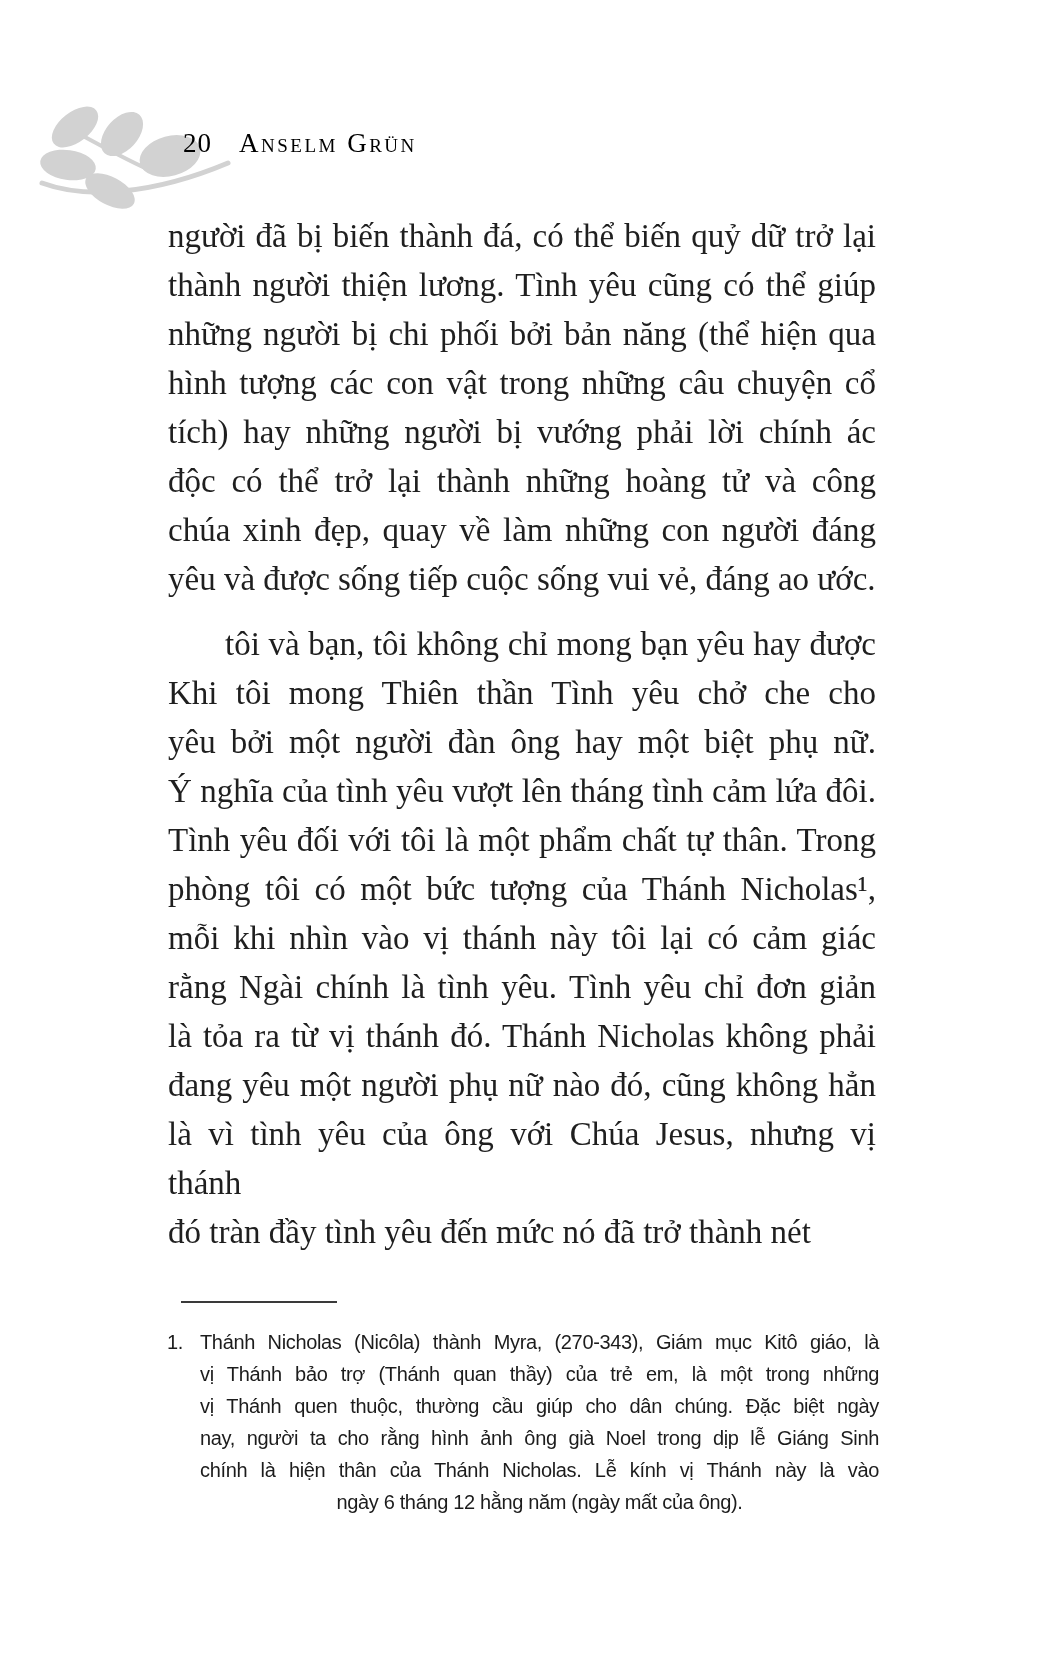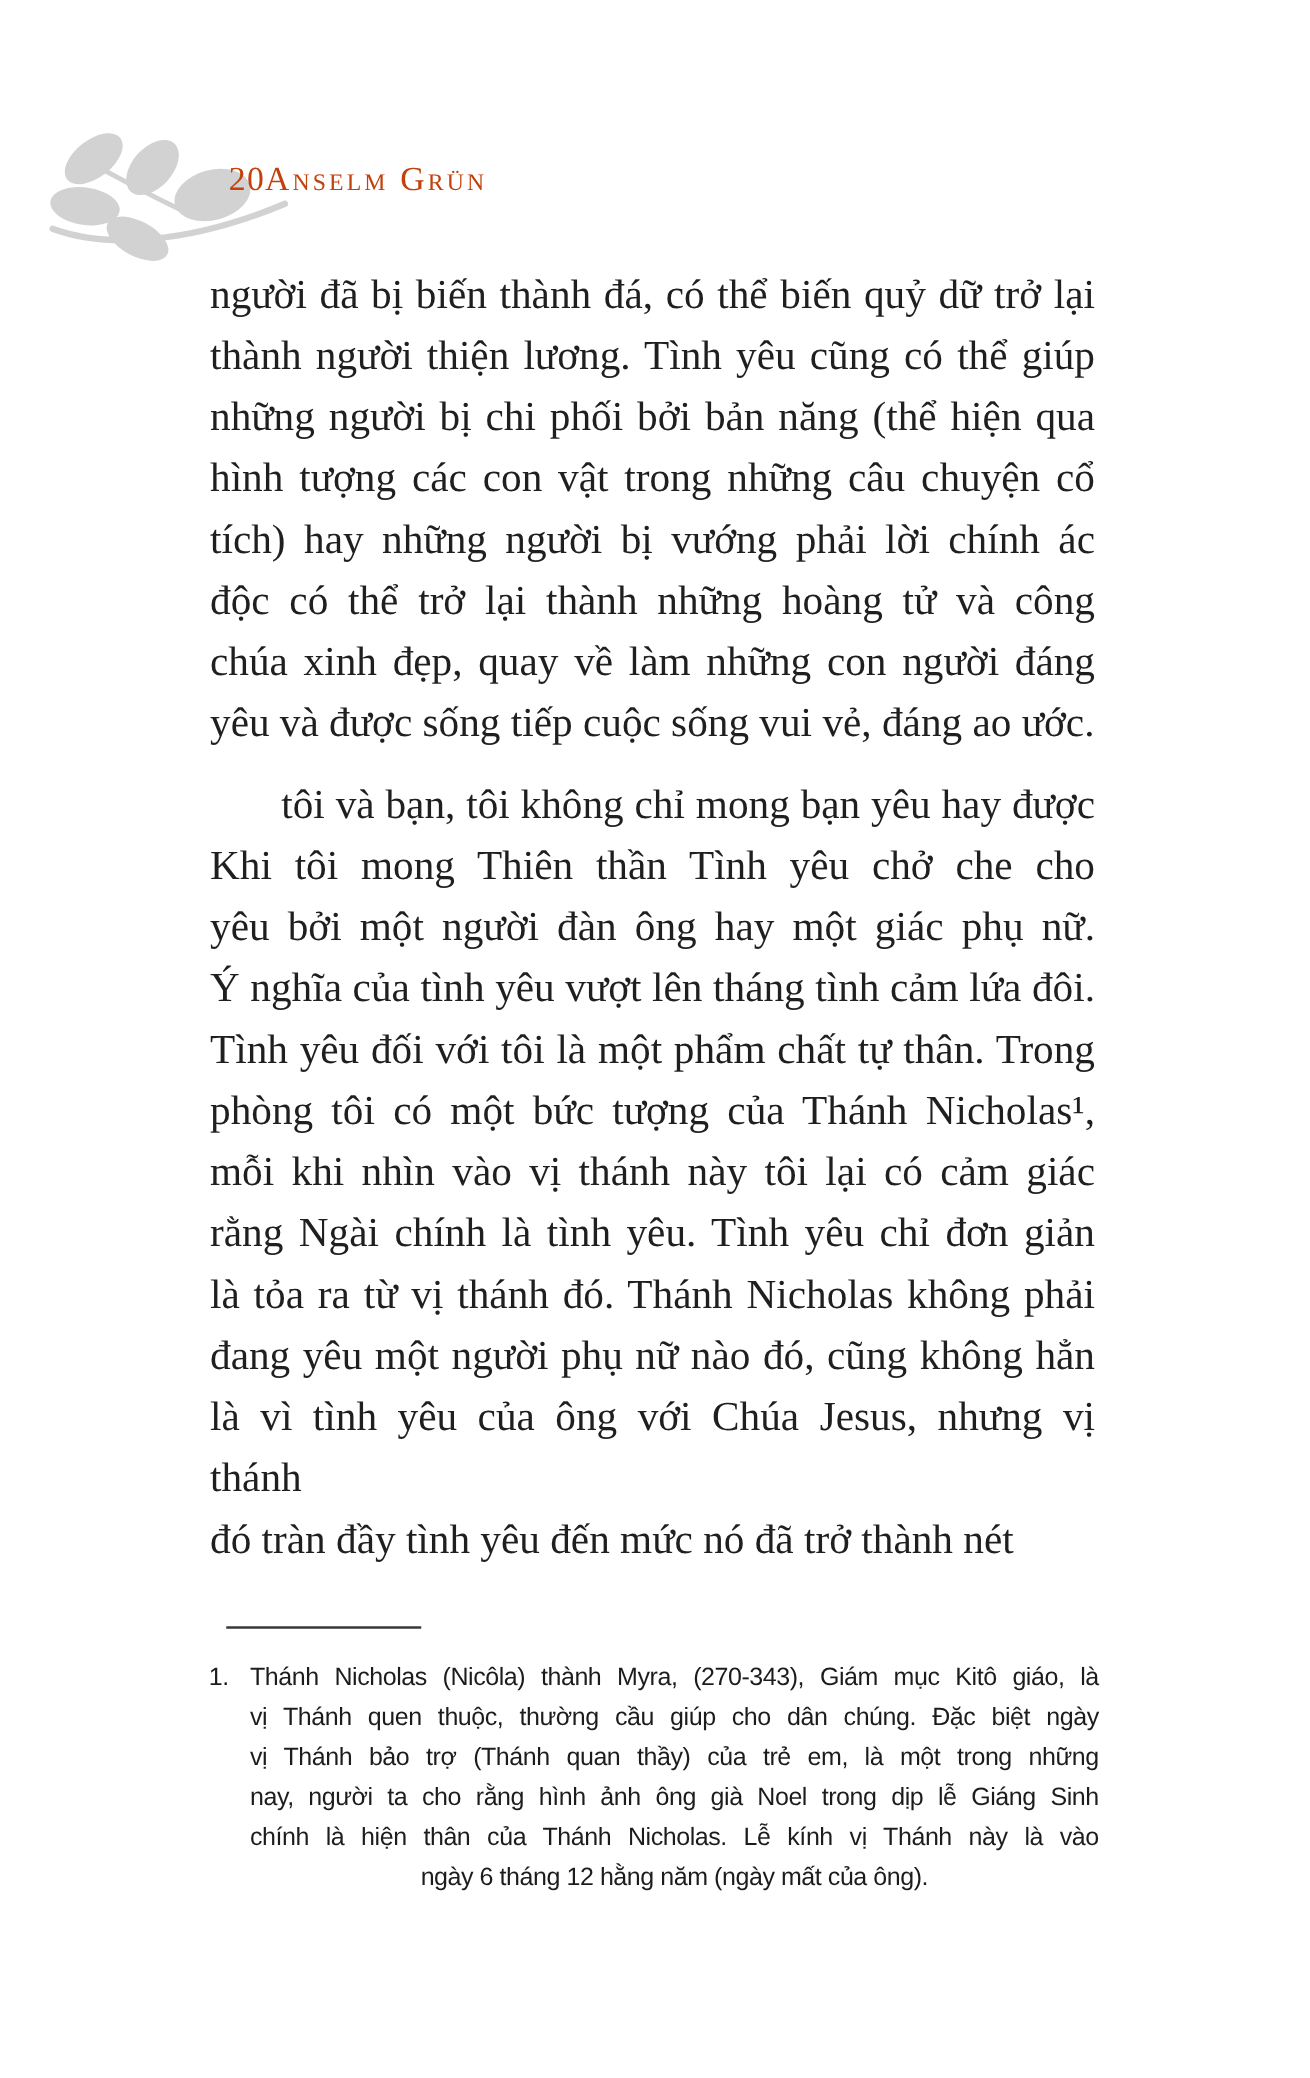--- a/index.html
+++ b/index.html
@@ -20,22 +20,22 @@
     overflow:hidden;
     margin:0 auto;
   }
   .leaf-decoration{
     position:absolute;left:30px;top:100px;
     width:205px;height:112px;
     color:var(--leaf);
   }
   .header-row{
     position:absolute;left:183px;top:128px;
-    display:flex;align-items:baseline;
-    color:#c2410c;
+    display:flex;align-items:baseline;gap:27px;
+    color:#000000;
   }
   .page-number{
     font-size:27px;letter-spacing:1px;
   }
   .running-title{
     font-size:27px;
     font-variant:small-caps;
     letter-spacing:2.5px;
   }
   .body-text{
@@ -92,40 +92,40 @@
         <div class="tline just">những người bị chi phối bởi bản năng (thể hiện qua</div>
         <div class="tline just">hình tượng các con vật trong những câu chuyện cổ</div>
         <div class="tline just">tích) hay những người bị vướng phải lời chính ác</div>
         <div class="tline just">độc có thể trở lại thành những hoàng tử và công</div>
         <div class="tline just">chúa xinh đẹp, quay về làm những con người đáng</div>
         <div class="tline">yêu và được sống tiếp cuộc sống vui vẻ, đáng ao ước.</div>
       </div>
       <div class="para indented">
         <div class="tline just">tôi và bạn, tôi không chỉ mong bạn yêu hay được</div>
         <div class="tline just">Khi tôi mong Thiên thần Tình yêu chở che cho</div>
-        <div class="tline just">yêu bởi một người đàn ông hay một giác phụ nữ.</div>
+        <div class="tline just">yêu bởi một người đàn ông hay một biệt phụ nữ.</div>
         <div class="tline just">Ý nghĩa của tình yêu vượt lên tháng tình cảm lứa đôi.</div>
         <div class="tline just">Tình yêu đối với tôi là một phẩm chất tự thân. Trong</div>
         <div class="tline just">phòng tôi có một bức tượng của Thánh Nicholas¹,</div>
         <div class="tline just">mỗi khi nhìn vào vị thánh này tôi lại có cảm giác</div>
         <div class="tline just">rằng Ngài chính là tình yêu. Tình yêu chỉ đơn giản</div>
         <div class="tline just">là tỏa ra từ vị thánh đó. Thánh Nicholas không phải</div>
         <div class="tline just">đang yêu một người phụ nữ nào đó, cũng không hẳn</div>
         <div class="tline just">là vì tình yêu của ông với Chúa Jesus, nhưng vị thánh</div>
         <div class="tline">đó tràn đầy tình yêu đến mức nó đã trở thành nét</div>
       </div>
     </div>
 
   <div class="footnote-separator"></div>
 
   <div class="footnote">
     <span class="marker">1.</span>
     <div>
         <div class="fline just">Thánh Nicholas (Nicôla) thành Myra, (270-343), Giám mục Kitô giáo, là</div>
+        <div class="fline just">vị Thánh bảo trợ (Thánh quan thầy) của trẻ em, là một trong những</div>
         <div class="fline just">vị Thánh quen thuộc, thường cầu giúp cho dân chúng. Đặc biệt ngày</div>
-        <div class="fline just">vị Thánh bảo trợ (Thánh quan thầy) của trẻ em, là một trong những</div>
         <div class="fline just">nay, người ta cho rằng hình ảnh ông già Noel trong dịp lễ Giáng Sinh</div>
         <div class="fline just">chính là hiện thân của Thánh Nicholas. Lễ kính vị Thánh này là vào</div>
         <div class="fline">ngày 6 tháng 12 hằng năm (ngày mất của ông).</div>
       </div>
   </div>
 
 </div>
 
 </body></html>

